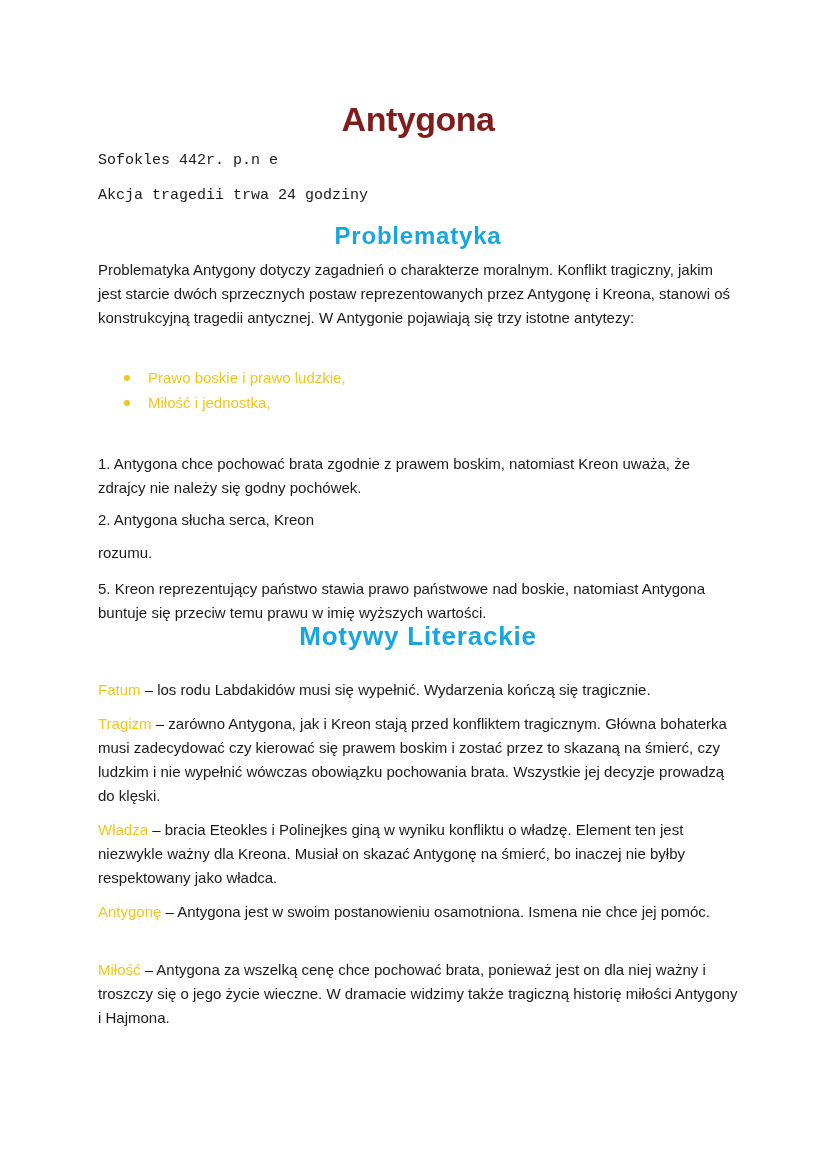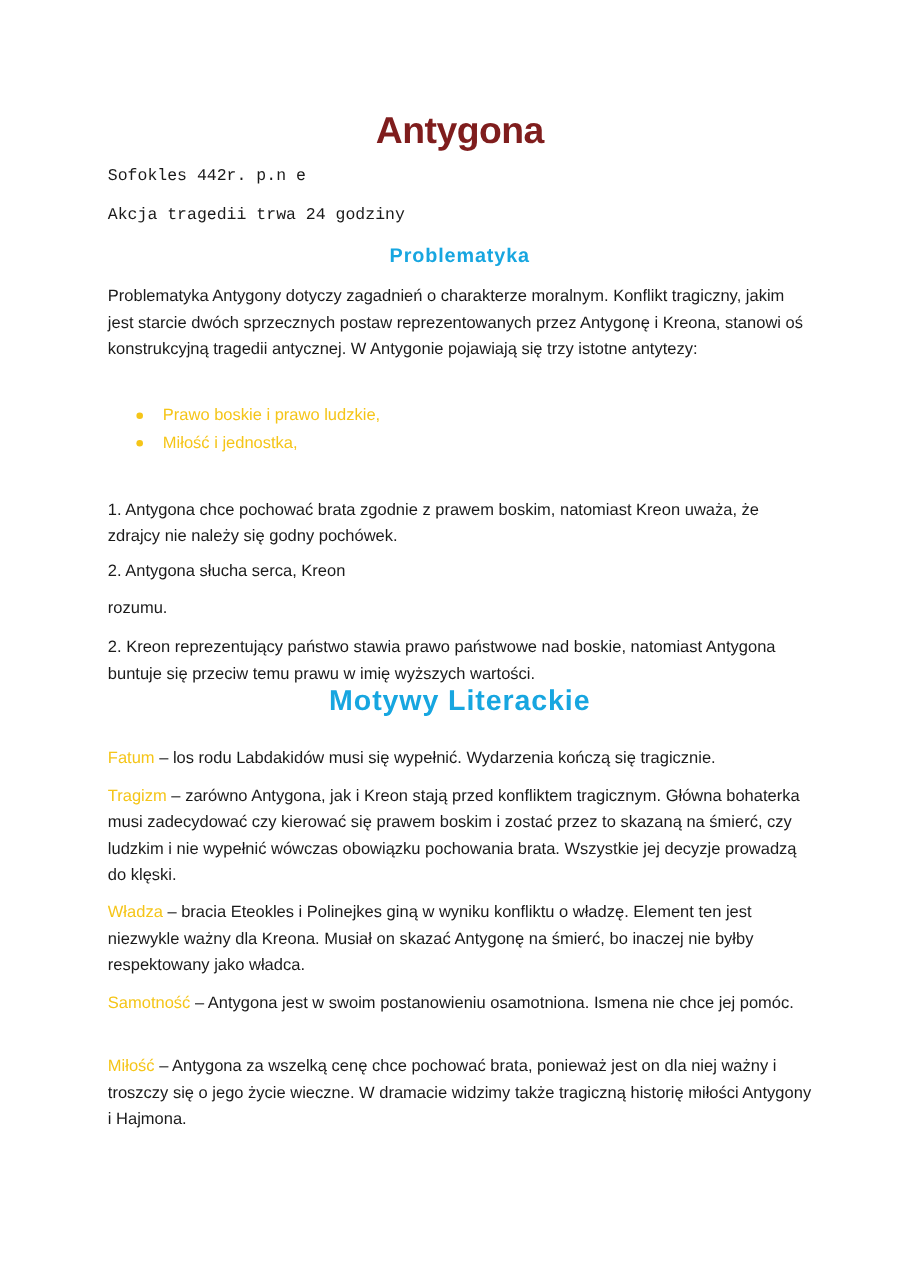--- a/index.html
+++ b/index.html
@@ -19,34 +19,34 @@
   </style>
 </head>
 <body>
 
 <div class="page">
   <h1 class="title">Antygona</h1>
 
   <p class="line" style="top:149px">Sofokles 442r. p.n e</p>
   <p class="line" style="top:184px">Akcja tragedii trwa 24 godziny</p>
 
-  <h2 class="h2" style="top:222px;font-size:18px">Problematyka</h2>
+  <h2 class="h2" style="top:222px;font-size:24px">Problematyka</h2>
 
   <p class="para" style="top:258px">Problematyka Antygony dotyczy zagadnień o charakterze moralnym. Konflikt tragiczny, jakim jest starcie dwóch sprzecznych postaw reprezentowanych przez Antygonę i Kreona, stanowi oś konstrukcyjną tragedii antycznej. W Antygonie pojawiają się trzy istotne antytezy:</p>
 
   <ul class="bullets">
     <li><span class="dot"></span><span>Prawo boskie i prawo ludzkie,</span></li>
     <li><span class="dot"></span><span>Miłość i jednostka,</span></li>
   </ul>
 
   <p class="para" style="top:452px">1. Antygona chce pochować brata zgodnie z prawem boskim, natomiast Kreon uważa, że zdrajcy nie należy się godny pochówek.</p>
   <p class="para" style="top:508px">2. Antygona słucha serca, Kreon</p>
   <p class="para" style="top:541px">rozumu.</p>
-  <p class="para" style="top:577px">2. Kreon reprezentujący państwo stawia prawo państwowe nad boskie, natomiast Antygona buntuje się przeciw temu prawu w imię wyższych wartości.</p>
+  <p class="para" style="top:577px">5. Kreon reprezentujący państwo stawia prawo państwowe nad boskie, natomiast Antygona buntuje się przeciw temu prawu w imię wyższych wartości.</p>
 
   <h2 class="h2" style="top:621px;font-size:26px">Motywy Literackie</h2>
 
   <p class="para" style="top:678px"><span class="kw">Fatum</span><span> – los rodu Labdakidów musi się wypełnić. Wydarzenia kończą się tragicznie.</span></p>
   <p class="para" style="top:712px"><span class="kw">Tragizm</span><span> – zarówno Antygona, jak i Kreon stają przed konfliktem tragicznym. Główna bohaterka musi zadecydować czy kierować się prawem boskim i zostać przez to skazaną na śmierć, czy ludzkim i nie wypełnić wówczas obowiązku pochowania brata. Wszystkie jej decyzje prowadzą do klęski.</span></p>
   <p class="para" style="top:818px"><span class="kw">Władza</span><span> – bracia Eteokles i Polinejkes giną w wyniku konfliktu o władzę. Element ten jest niezwykle ważny dla Kreona. Musiał on skazać Antygonę na śmierć, bo inaczej nie byłby respektowany jako władca.</span></p>
-  <p class="para" style="top:900px"><span class="kw">Samotność</span><span> – Antygona jest w swoim postanowieniu osamotniona. Ismena nie chce jej pomóc.</span></p>
+  <p class="para" style="top:900px"><span class="kw">Antygonę</span><span> – Antygona jest w swoim postanowieniu osamotniona. Ismena nie chce jej pomóc.</span></p>
   <p class="para" style="top:958px"><span class="kw">Miłość</span><span> – Antygona za wszelką cenę chce pochować brata, ponieważ jest on dla niej ważny i troszczy się o jego życie wieczne. W dramacie widzimy także tragiczną historię miłości Antygony i Hajmona.</span></p>
 </div>
 
 </body></html>

